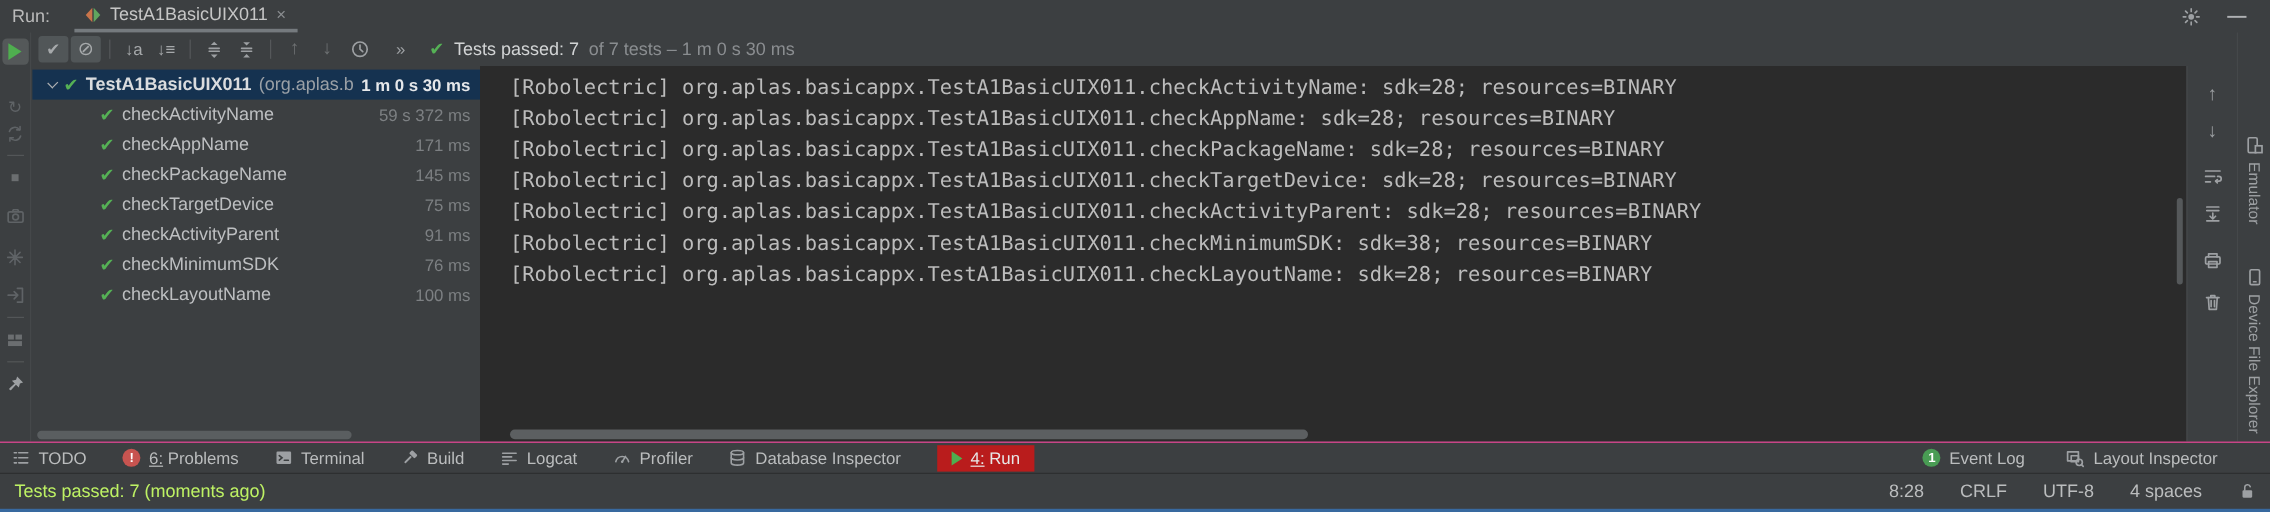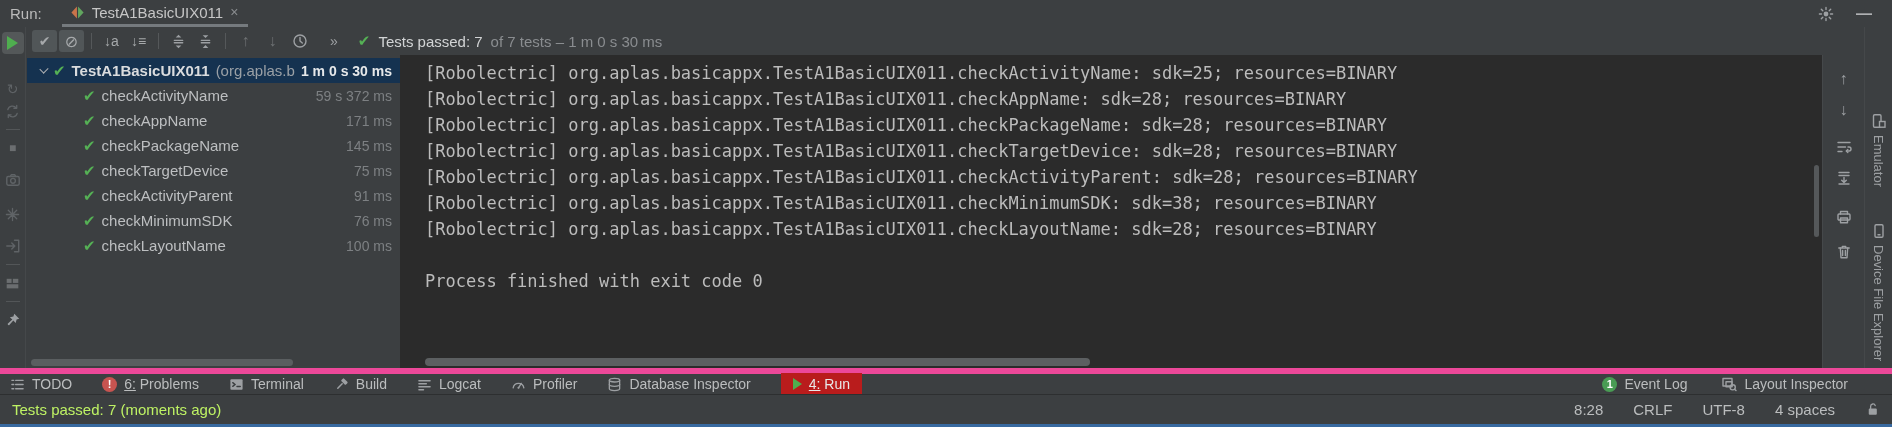--- a/index.html
+++ b/index.html
@@ -80,21 +80,21 @@
 
   
   .right-stripe { position:absolute; top:27px; right:0; width:28px; bottom:59px;
                   display:flex; flex-direction:column; align-items:center; padding-top:86px; gap:36px;
                   border-left:1px solid rgba(255,255,255,0.05); }
   .vtab { display:flex; flex-direction:column; align-items:center; gap:6px; cursor:pointer; }
   .vtab-label { writing-mode:vertical-rl; color:#9da0a3; font-size:13px; white-space:nowrap; }
 
   
   .toolwindow-bar { position:absolute; left:0; right:0; bottom:33px; height:26px;
-                    background:#3c3f41; border-top:6px solid #ec4899;
+                    background:#3c3f41; border-top:1px solid #ec4899;
                     display:flex; align-items:center; padding:0 14px 0 10px; gap:30px; font-size:14px; }
   .tw-item { display:flex; align-items:center; gap:7px; color:#bbbdbe; cursor:pointer; white-space:nowrap; }
   .tw-item.active { background:#b91c1c; padding:3px 12px; color:#e8e8e8; }
   .tw-label { display:inline-block; }
   .mnemonic .tw-label::first-letter { text-decoration:underline; }
   .badge { width:15px; height:15px; border-radius:50%; display:flex; align-items:center; justify-content:center;
            color:#fff; font-size:11px; font-weight:bold; }
   .badge.red { background:#c75450; }
   .badge.green { background:#499c54; }
   .tw-right { margin-left:auto; display:flex; align-items:center; gap:34px; margin-right:30px; }
@@ -283,29 +283,28 @@
     <div class="tree-row">
       <span class="indent-child"></span>
         <span class="tick">✔</span>
       <span class="t-name">checkLayoutName</span>
       <span class="t-time">100 ms</span>
     </div>
     <div class="tree-hscroll"></div>
   </div>
 
   <div class="console">
-    <div class="console-line">[Robolectric] org.aplas.basicappx.TestA1BasicUIX011.checkActivityName: sdk=25; resources=BINARY</div>
+    <div class="console-line">[Robolectric] org.aplas.basicappx.TestA1BasicUIX011.checkActivityName: sdk=28; resources=BINARY</div>
     <div class="console-line">[Robolectric] org.aplas.basicappx.TestA1BasicUIX011.checkAppName: sdk=28; resources=BINARY</div>
     <div class="console-line">[Robolectric] org.aplas.basicappx.TestA1BasicUIX011.checkPackageName: sdk=28; resources=BINARY</div>
     <div class="console-line">[Robolectric] org.aplas.basicappx.TestA1BasicUIX011.checkTargetDevice: sdk=28; resources=BINARY</div>
     <div class="console-line">[Robolectric] org.aplas.basicappx.TestA1BasicUIX011.checkActivityParent: sdk=28; resources=BINARY</div>
     <div class="console-line">[Robolectric] org.aplas.basicappx.TestA1BasicUIX011.checkMinimumSDK: sdk=38; resources=BINARY</div>
     <div class="console-line">[Robolectric] org.aplas.basicappx.TestA1BasicUIX011.checkLayoutName: sdk=28; resources=BINARY</div>
     <div class="console-line"></div>
-    <div class="console-line">Process finished with exit code 0</div>
     <div class="console-hscroll"></div>
     <div class="console-vscroll"></div>
   </div>
 
   <div class="console-toolbar">
     <div class="ct-btn">
         <span>↑</span>
       </div>
     <div class="ct-btn">
         <span>↓</span>

